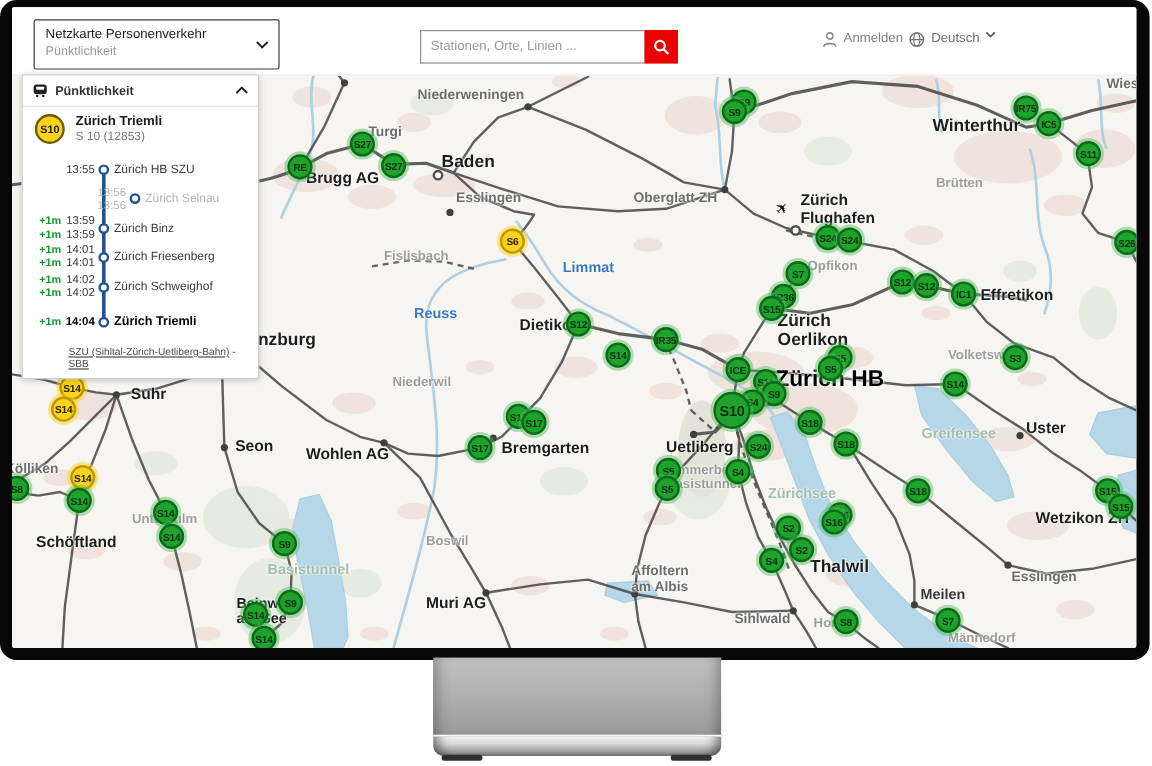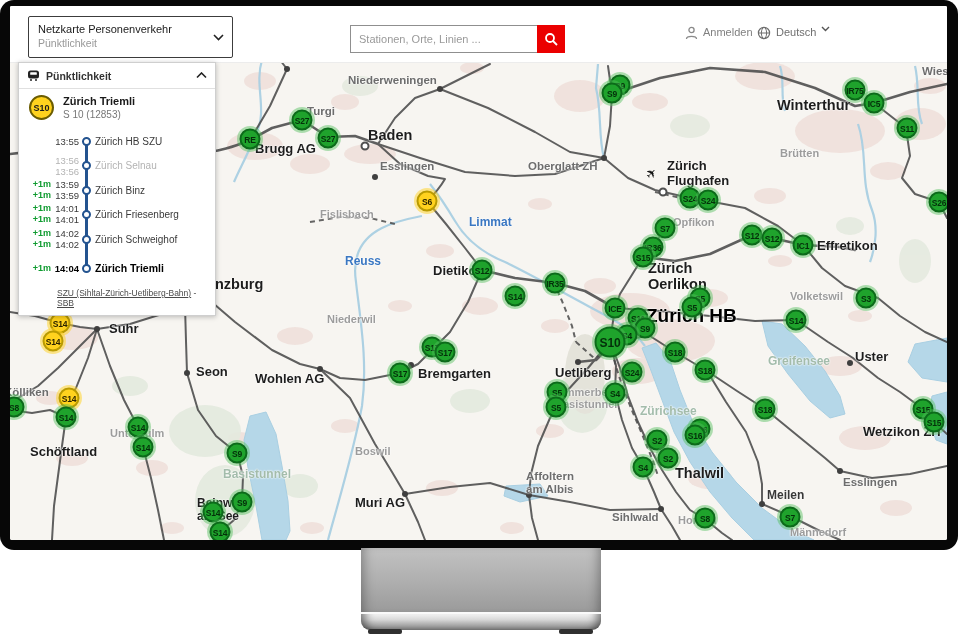--- a/index.html
+++ b/index.html
@@ -62,21 +62,21 @@
   .panel-head .ph-label{font-size:10.5px;font-weight:600;color:#333;flex:1;}
   .train-block{position:absolute;left:0;top:32px;width:100%;display:flex;align-items:center;gap:9px;padding-left:10px;box-sizing:border-box;}
   .train-badge{width:25px;height:25px;border-radius:50%;background:#FFD21E;border:2px solid #6b5c00;box-sizing:border-box;
     display:flex;align-items:center;justify-content:center;font-size:9px;font-weight:bold;color:#1a1a1a;}
   .train-title{font-size:11px;font-weight:bold;color:#1a1a1a;}
   .train-sub{font-size:10px;color:#777;margin-top:2px;}
   .stops{position:absolute;left:0;top:66px;width:100%;}
   .tl-line{position:absolute;left:65.5px;top:12px;width:3px;height:127px;background:#23538F;z-index:0;}
   .stop-row{display:flex;align-items:center;position:relative;z-index:1;}
   .stop-row:nth-child(2){height:24px;}
-  .stop-row:nth-child(3){height:25px;}
+  .stop-row:nth-child(3){height:25px;margin-left:26px;}
   .stop-row:nth-child(4){height:24px;}
   .stop-row:nth-child(5){height:24px;}
   .stop-row:nth-child(6){height:26px;}
   .stop-row:nth-child(7){height:32px;}
   .sr-delay{width:24px;margin-left:8px;font-size:9px;font-weight:600;color:#0F9B30;text-align:right;line-height:11px;white-space:pre-line;}
   .sr-time{width:28px;font-size:9.5px;color:#3a3a3a;text-align:right;line-height:11px;white-space:pre-line;}
   .sr-node{width:14px;display:flex;align-items:center;justify-content:center;}
   .sr-dot{width:9px;height:9px;border-radius:50%;background:#fff;border:2px solid #23538F;box-sizing:border-box;}
   .sr-name{flex:1;font-size:10px;color:#3a3a3a;padding-left:2px;}
   .st-dimmed .sr-time,.st-dimmed .sr-name{color:#b3b3b3;}
@@ -312,21 +312,21 @@
           <div class="badge green" style="left: 698px; top: 194px;">S24</div>
           <div class="badge green" style="left: 655px; top: 222px;">S7</div>
           <div class="badge green" style="left: 643px; top: 241px;">IR36</div>
           <div class="badge green" style="left: 633px; top: 251px;">S15</div>
           <div class="badge green" style="left: 742px; top: 229px;">S12</div>
           <div class="badge green" style="left: 762px; top: 232px;">S12</div>
           <div class="badge green" style="left: 793px; top: 239px;">IC1</div>
           <div class="badge green" style="left: 472px; top: 264px;">S12</div>
           <div class="badge green" style="left: 545px; top: 277px;">IR35</div>
           <div class="badge green" style="left: 505px; top: 290px;">S14</div>
-          <div class="badge green" style="left: 836px; top: 292px; margin-left: 20px;">S3</div>
+          <div class="badge green" style="left: 836px; top: 292px;">S3</div>
           <div class="badge green" style="left: 690px; top: 292px;">S5</div>
           <div class="badge green" style="left: 682px; top: 301px;">S5</div>
           <div class="badge green" style="left: 605px; top: 302px;">ICE</div>
           <div class="badge green" style="left: 628px; top: 312px;">S11</div>
           <div class="badge green" style="left: 635px; top: 322px;">S9</div>
           <div class="badge green" style="left: 786px; top: 314px;">S14</div>
           <div class="badge green" style="left: 617px; top: 329px;">S4</div>
           <div class="badge green big" style="left: 600px; top: 336px;">S10</div>
           <div class="badge green" style="left: 665px; top: 346px;">S18</div>
           <div class="badge green" style="left: 622px; top: 366px;">S24</div>

